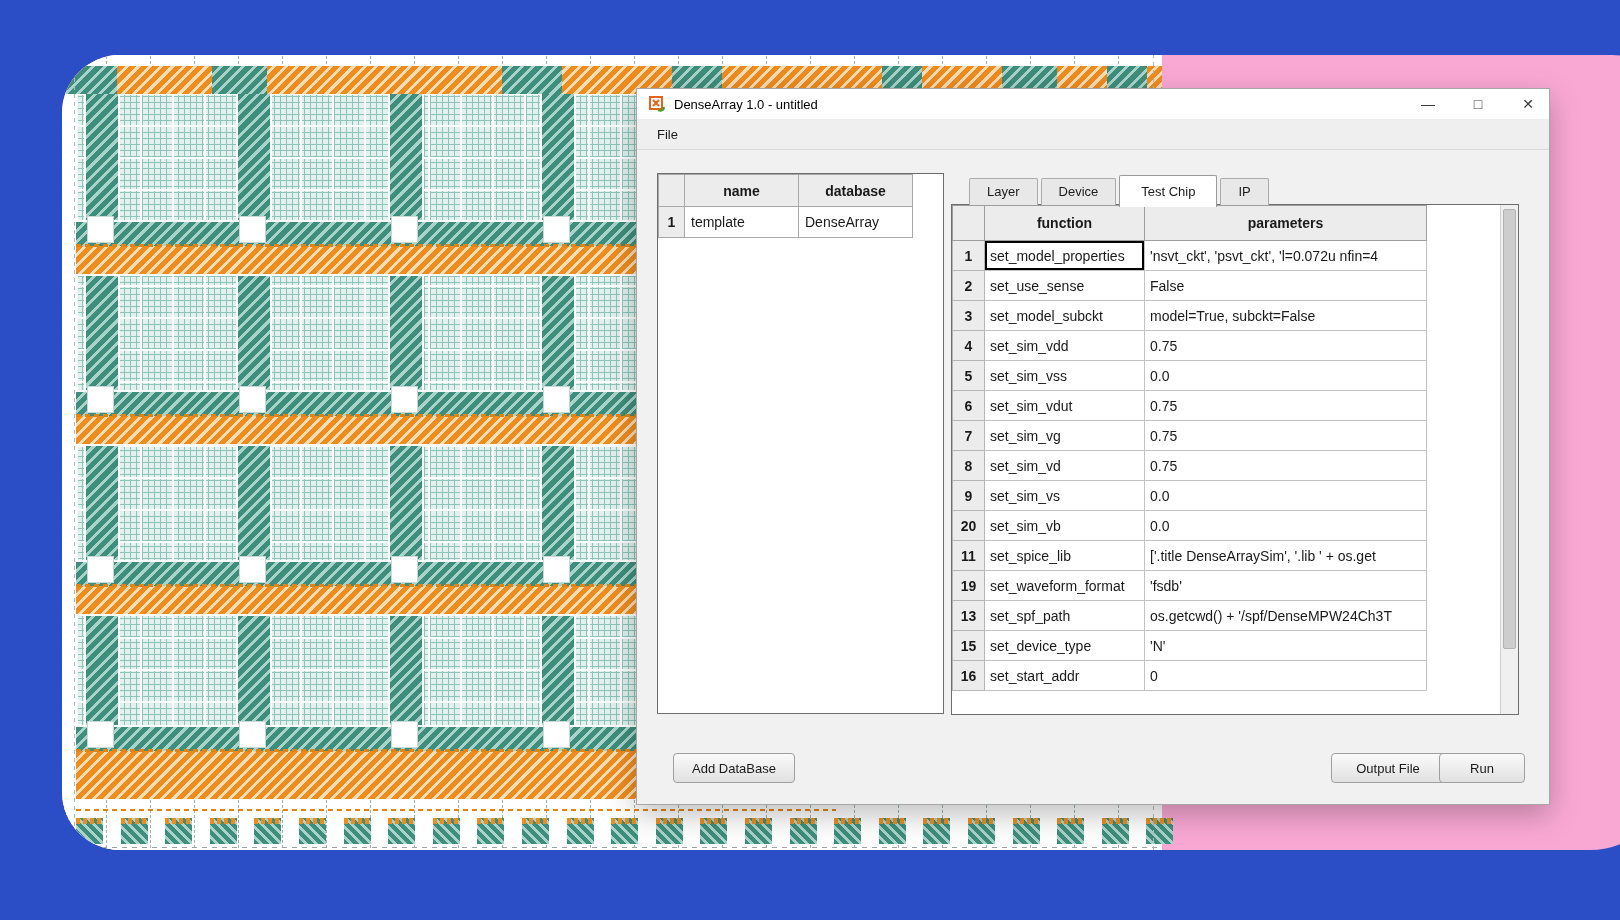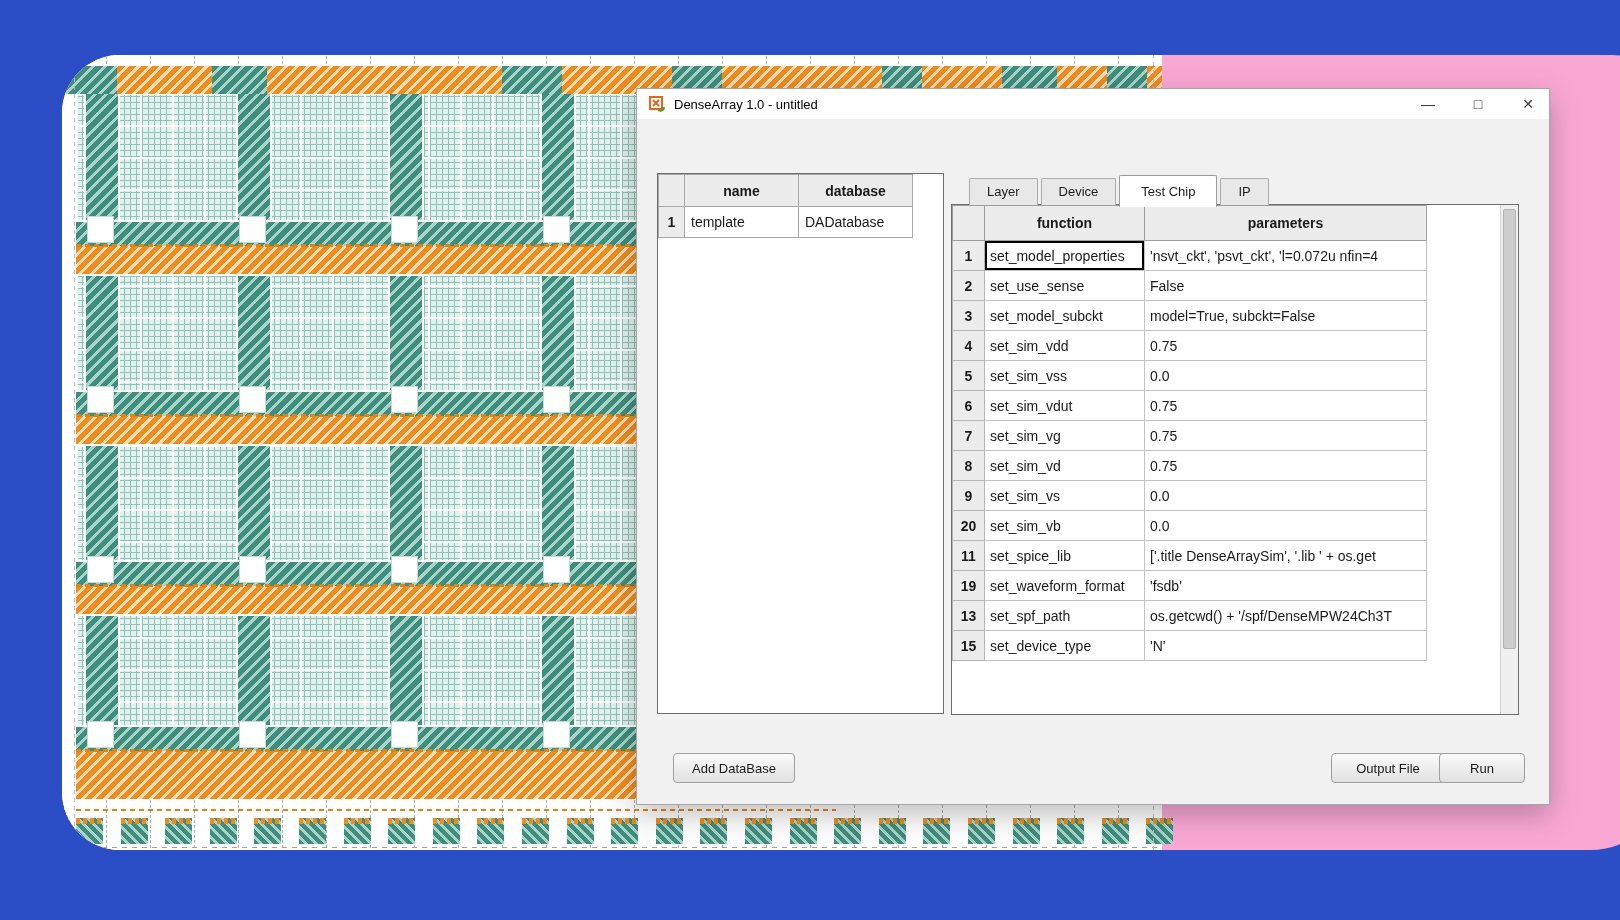--- a/index.html
+++ b/index.html
@@ -189,41 +189,44 @@
             <path d="M15 14 l1 -3 l-3 0 z" fill="#4c9a2a"></path>
           </svg>
         </span>
         <span class="apptitle">DenseArray 1.0 - untitled</span>
         <div class="winbtns">
           <span class="winbtn">—</span>
           <span class="winbtn">□</span>
           <span class="winbtn">✕</span>
         </div>
       </div>
+      <div class="menubar">
+        <span class="menu-item">File</span>
+      </div>
 
       <div class="dbframe">
         <table class="dbtable">
           <colgroup>
               <col style="width:26px">
               <col style="width:114px">
               <col style="width:114px">
             </colgroup>
           <thead>
             <tr>
               <th></th>
               <th>name</th>
               <th>database</th>
             </tr>
           </thead>
           <tbody>
 
               <tr>
                 <td class="num">1</td>
                 <td>template</td>
-                <td>DADatabase</td>
+                <td>DenseArray</td>
               </tr>
             </tbody>
         </table>
       </div>
 
       <div class="tabbar">
 
           <span class="tab">Layer</span>
 
           <span class="tab">Device</span>
@@ -343,20 +346,26 @@
               </tr>
 
 
               <tr>
                 <td class="num">15</td>
                 <td class="fn">set_device_type</td>
                 <td class="par">'N'</td>
                 <td class="fill"></td>
               </tr>
 
+              <tr>
+                <td class="num">16</td>
+                <td class="fn">set_start_addr</td>
+                <td class="par">0</td>
+                <td class="fill"></td>
+              </tr>
 
             </tbody>
         </table>
         <div class="vscroll">
           <div class="vthumb"></div>
         </div>
       </div>
 
       <button class="btn btn-add">Add DataBase</button>
       <button class="btn btn-out">Output File</button>

